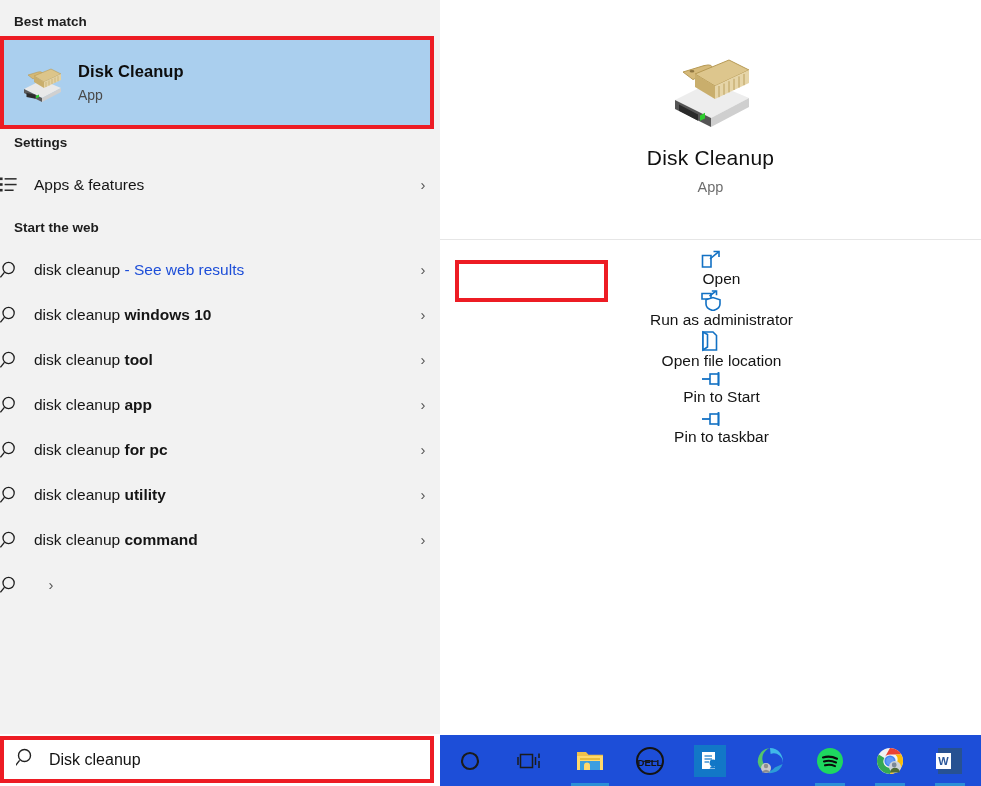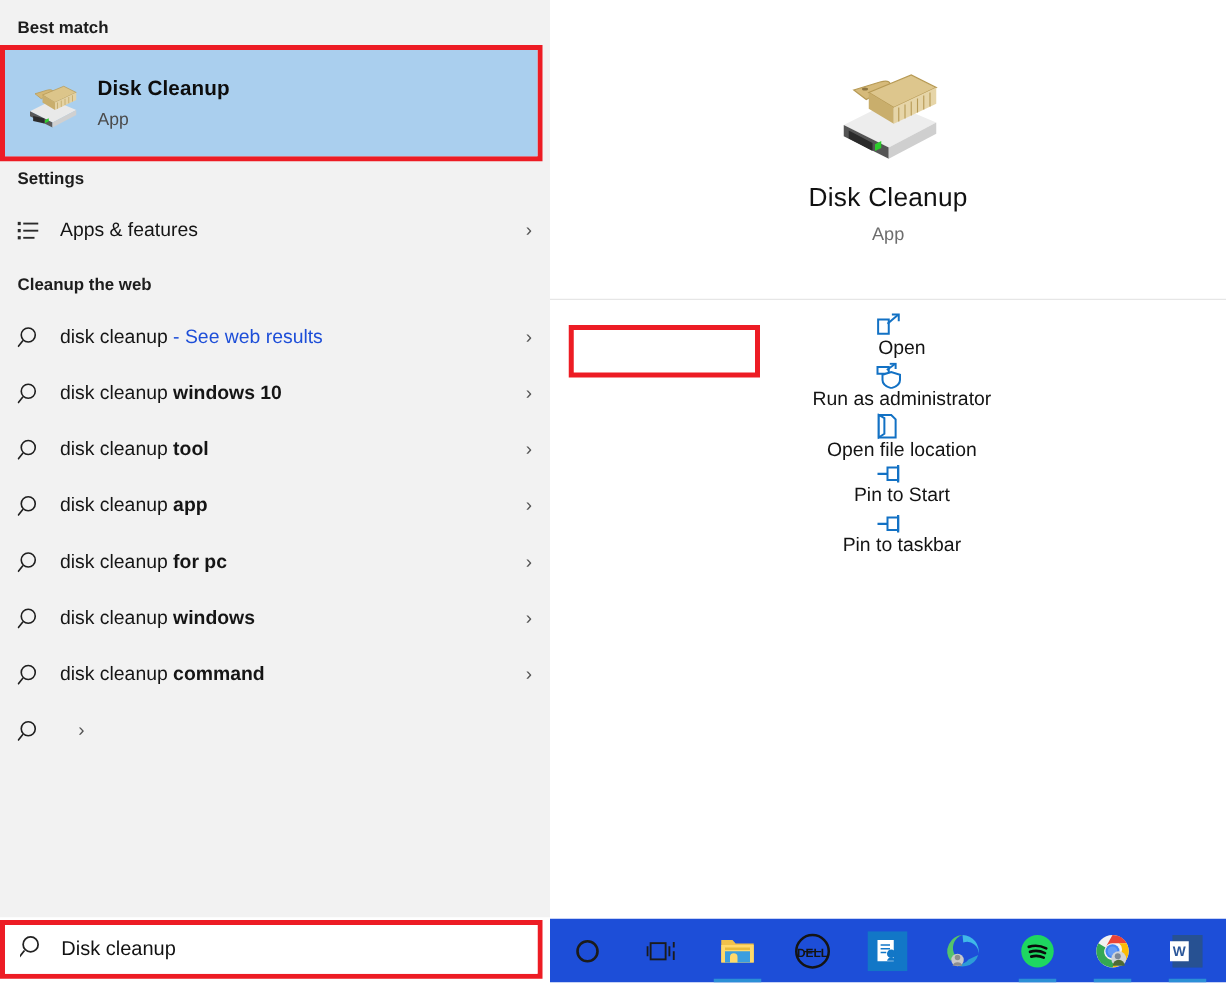--- a/index.html
+++ b/index.html
@@ -56,21 +56,21 @@
   .bm-title {
     font-size: 16.5px; font-weight: bold; color: #0d0d0d;
     letter-spacing: .1px;
   }
   .bm-sub { font-size: 14px; color: #4a4a4a; margin-top: 6px; }
 
   
   .list-row {
     display: flex; align-items: center;
     height: 45px;
-    padding-left: 14px;
+    padding-left: 0;
     cursor: default;
   }
   .row-icon {
     width: 34px; min-width: 34px;
     display: flex; align-items: center; justify-content: flex-start;
   }
   .row-label {
     flex: 1;
     font-size: 15.5px;
     color: #151515;
@@ -223,21 +223,21 @@
               <rect x="4.6" y="2.1" width="12" height="1.5" fill="#2b2b2b"></rect>
               <rect x="4.6" y="7.8" width="12" height="1.5" fill="#2b2b2b"></rect>
               <rect x="4.6" y="13.5" width="9" height="1.5" fill="#2b2b2b"></rect>
             </svg>
           </span>
           <span class="row-label">Apps &amp; features</span>
           <span class="chev">›</span>
         </div>
       </div>
 
-    <div class="section-header" style="position:absolute;left:0;top:220px;">Cleanup the web</div>
+    <div class="section-header" style="position:absolute;left:0;top:220px;">Start the web</div>
 
     <div id="web-list" style="position:absolute;left:0;top:247px;width:440px;">
         <div class="list-row">
           <span class="row-icon">
             <svg width="20" height="20" viewBox="0 0 20 20">
               <circle cx="8.6" cy="8" r="5.6" fill="none" stroke="#1f1f1f" stroke-width="1.3"></circle>
               <line x1="4.4" y1="12.4" x2="0.4" y2="17.4" stroke="#1f1f1f" stroke-width="1.3"></line>
             </svg>
           </span>
           <span class="row-label"><span class="q-plain">disk cleanup</span><span class="q-grey"> - See web results</span></span>
@@ -283,21 +283,21 @@
           <span class="row-label"><span class="q-plain">disk cleanup </span><span class="q-bold">for pc</span></span>
           <span class="chev">›</span>
         </div>
         <div class="list-row">
           <span class="row-icon">
             <svg width="20" height="20" viewBox="0 0 20 20">
               <circle cx="8.6" cy="8" r="5.6" fill="none" stroke="#1f1f1f" stroke-width="1.3"></circle>
               <line x1="4.4" y1="12.4" x2="0.4" y2="17.4" stroke="#1f1f1f" stroke-width="1.3"></line>
             </svg>
           </span>
-          <span class="row-label"><span class="q-plain">disk cleanup </span><span class="q-bold">windows</span></span>
+          <span class="row-label"><span class="q-plain">disk cleanup </span><span class="q-bold">utility</span></span>
           <span class="chev">›</span>
         </div>
         <div class="list-row">
           <span class="row-icon">
             <svg width="20" height="20" viewBox="0 0 20 20">
               <circle cx="8.6" cy="8" r="5.6" fill="none" stroke="#1f1f1f" stroke-width="1.3"></circle>
               <line x1="4.4" y1="12.4" x2="0.4" y2="17.4" stroke="#1f1f1f" stroke-width="1.3"></line>
             </svg>
           </span>
           <span class="row-label"><span class="q-plain">disk cleanup </span><span class="q-bold">command</span></span>

